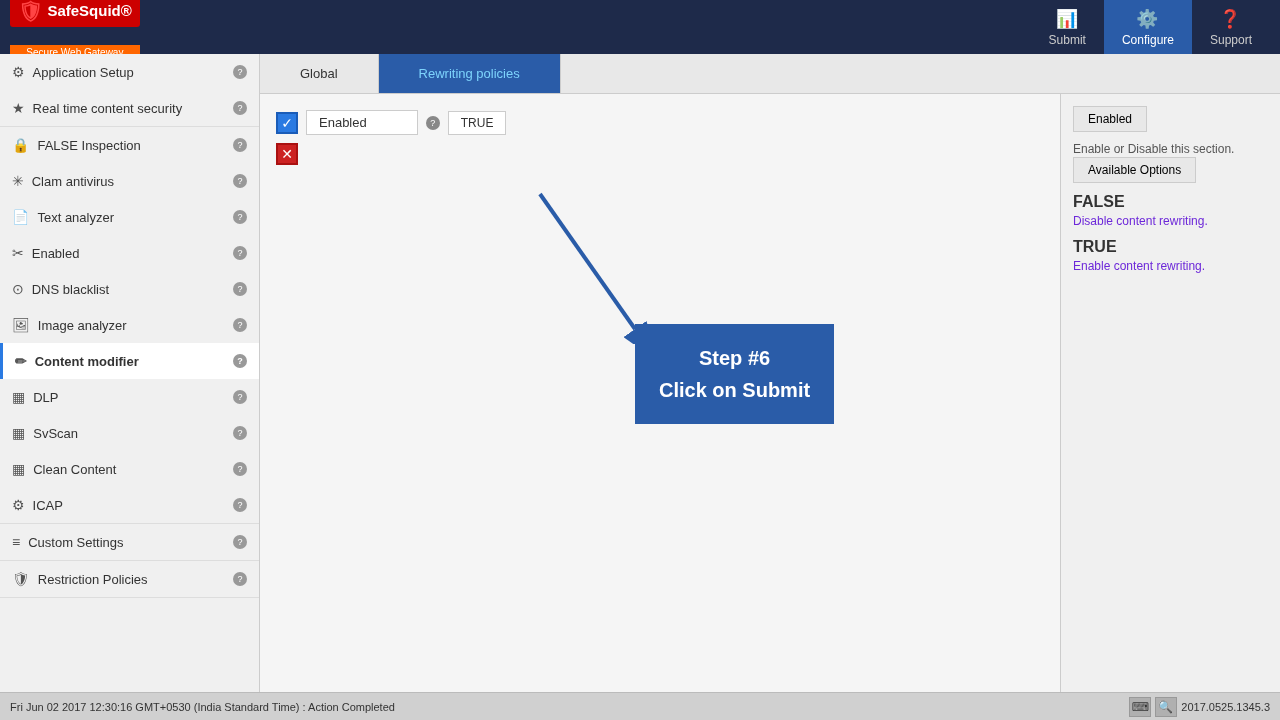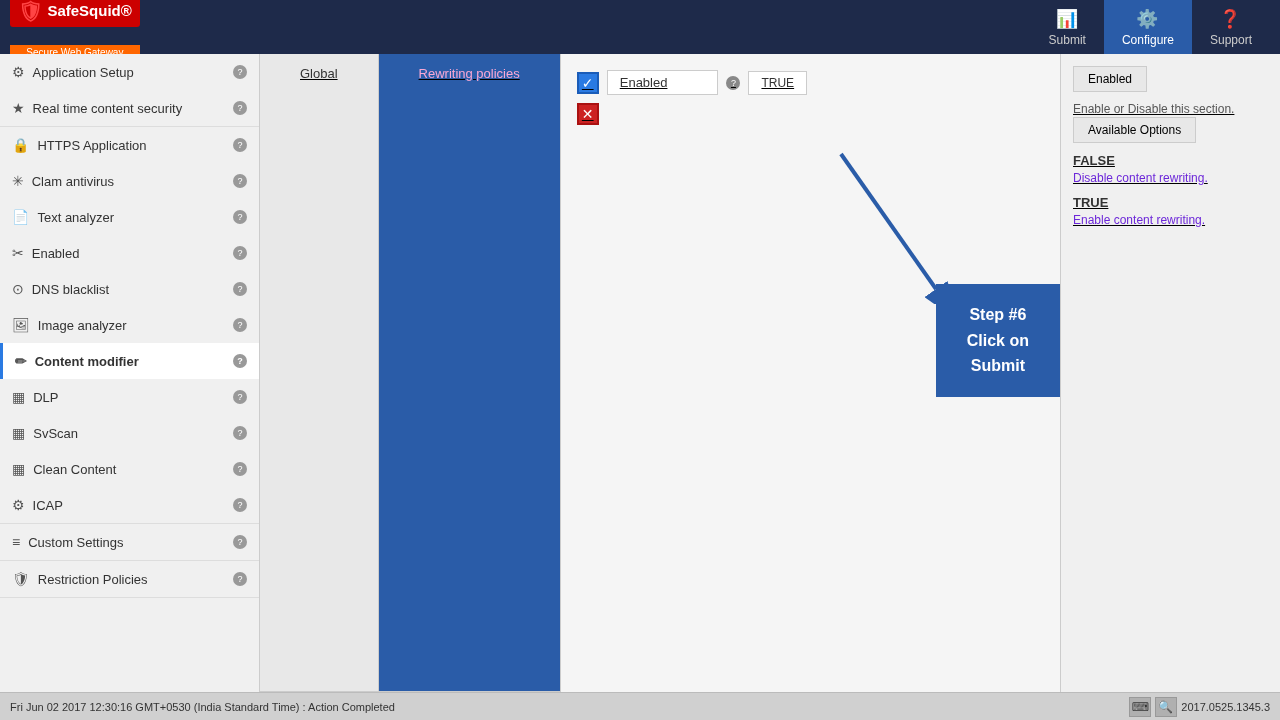--- a/index.html
+++ b/index.html
@@ -103,42 +103,41 @@
       align-items: center;
       justify-content: center;
       font-size: 9px;
       flex-shrink: 0;
     }
 
     
     #content-area {
       flex: 1;
       display: flex;
-      flex-direction: row;
+      flex-direction: column;
       overflow: hidden;
-      text-decoration: underline;
     }
 
     
     #tab-bar {
       display: flex;
       background: #e8e8e8;
       border-bottom: 1px solid #ccc;
       flex-shrink: 0;
     }
     .tab {
       padding: 12px 40px;
       cursor: pointer;
       font-size: 13px;
       color: #333;
       border-right: 1px solid #ccc;
     }
     .tab.active {
       background: #2a5ca8;
-      color: #f9a8d4;
+      color: #7dd3fc;
     }
 
     
     #main-content {
       flex: 1;
       display: flex;
       overflow: hidden;
     }
     #center-panel {
       flex: 1;
@@ -209,21 +208,21 @@
     }
 
     
     #step-box {
       position: absolute;
       left: 375px;
       top: 230px;
       background: #2a5ca8;
       color: white;
       padding: 18px 24px;
-      font-size: 16px;
+      font-size: 20px;
       font-weight: bold;
       text-align: center;
       line-height: 1.6;
       z-index: 10;
     }
 
     
     #arrow-svg {
       position: absolute;
       left: 270px;
@@ -251,21 +250,21 @@
       cursor: pointer;
       margin-bottom: 10px;
       display: inline-block;
     }
     .right-panel-desc {
       font-size: 12px;
       color: #555;
       margin-bottom: 1px;
     }
     .right-panel-label {
-      font-size: 13px;
+      font-size: 16px;
       font-weight: bold;
       color: #333;
       margin-bottom: 3px;
     }
     .right-panel-sub {
       font-size: 12px;
       color: #6d28d9;
       margin-bottom: 10px;
     }
 
@@ -338,21 +337,21 @@
       </div>
       <div class="sidebar-item">
         <span class="icon">★</span>
         <span>Real time content security</span>
         <span class="help-icon">?</span>
       </div>
     </div>
     <div class="sidebar-section">
       <div class="sidebar-item">
         <span class="icon">🔒</span>
-        <span>HTTPS Application</span>
+        <span>FALSE Inspection</span>
         <span class="help-icon">?</span>
       </div>
       <div class="sidebar-item">
         <span class="icon">✳</span>
         <span>Clam antivirus</span>
         <span class="help-icon">?</span>
       </div>
       <div class="sidebar-item">
         <span class="icon">📄</span>
         <span>Text analyzer</span>

